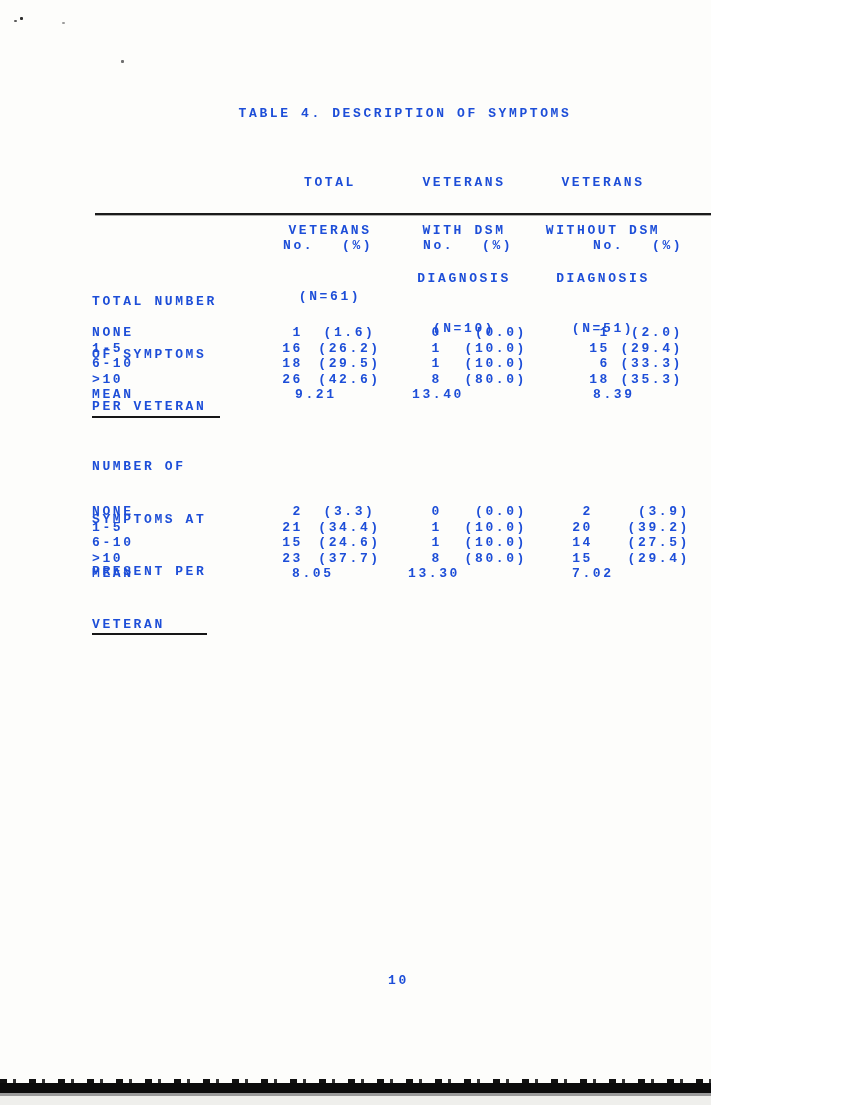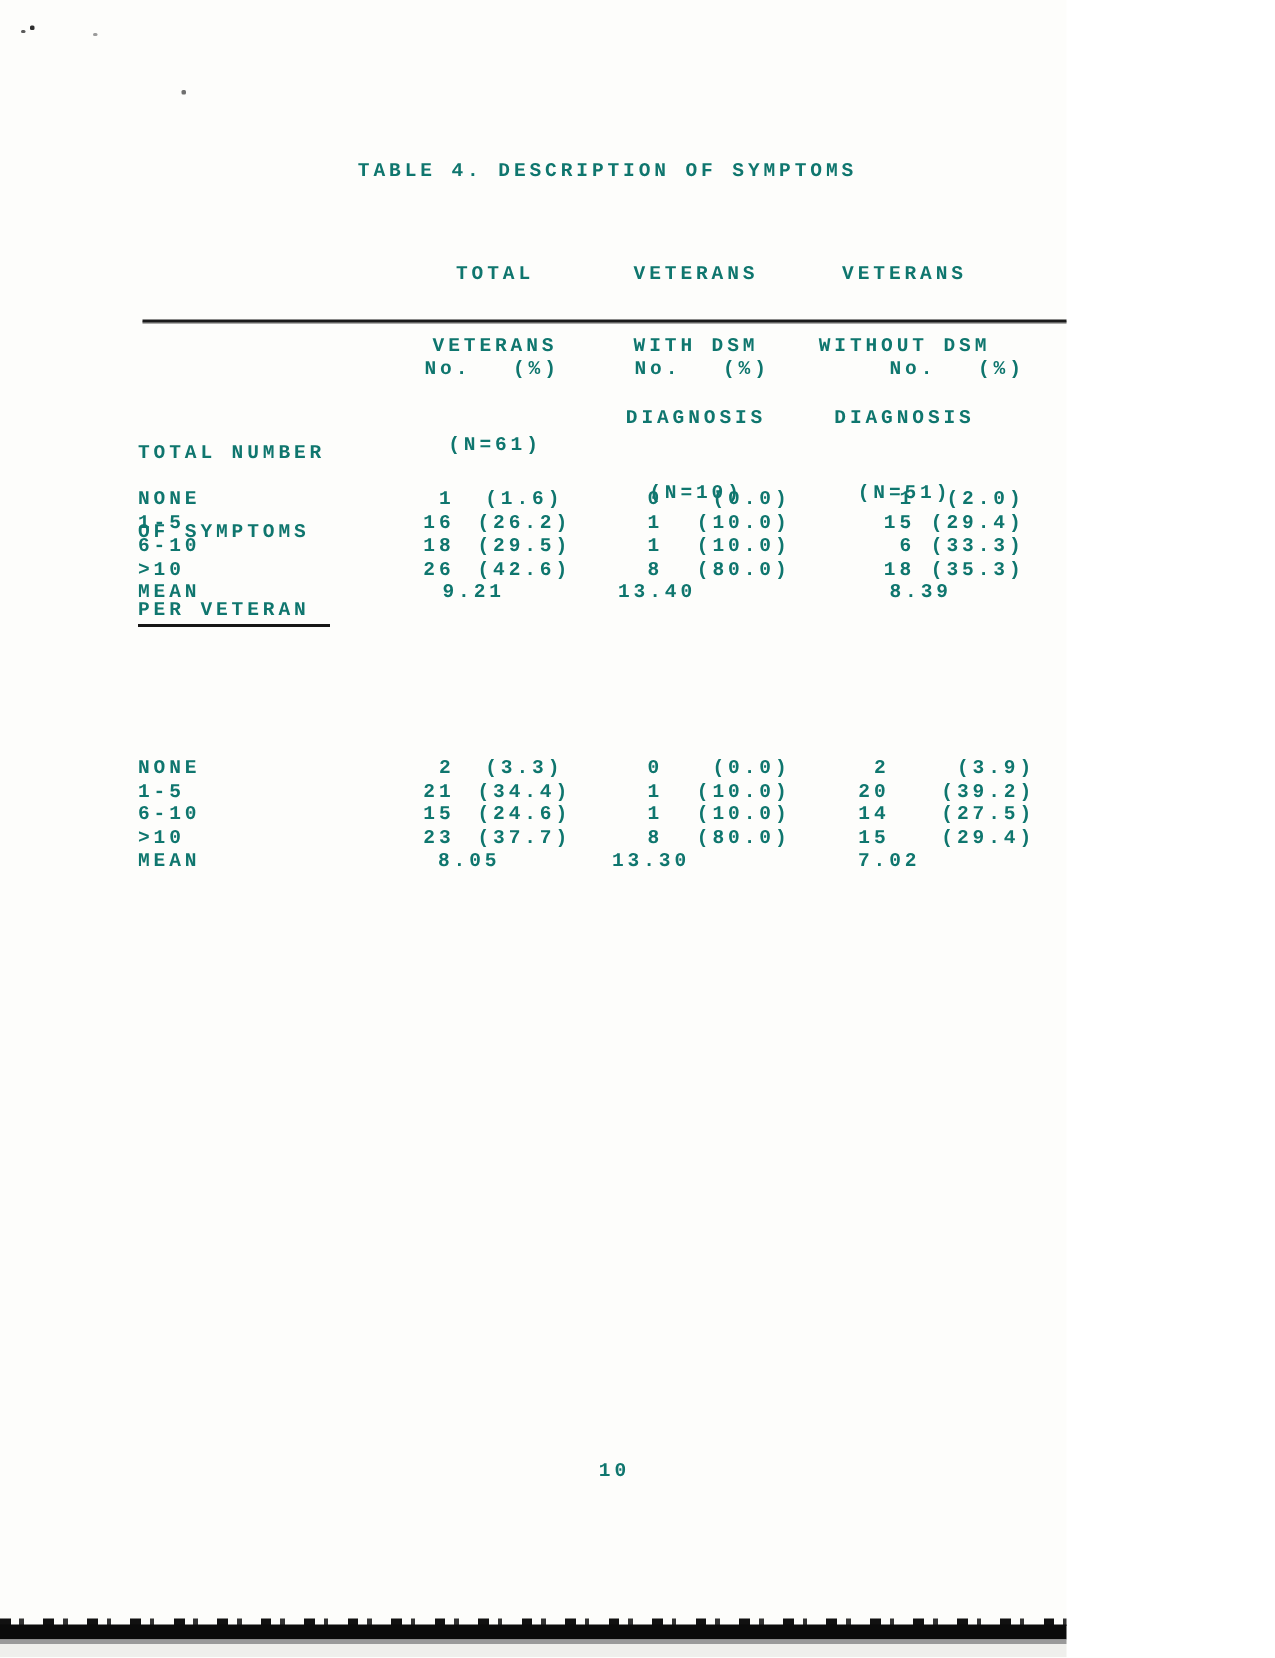--- a/index.html
+++ b/index.html
@@ -3,21 +3,21 @@
 <meta charset="utf-8">
 <style>
   html,body{margin:0;padding:0;background:#ffffff;}
   .page{
     position:relative;
     width:711px;height:1105px;
     background:#fdfdfb;
     overflow:hidden;
     font-family:"Liberation Mono","DejaVu Sans Mono",monospace;
     font-weight:bold;
-    color:#0f766e;
+    color:#1d4ed8;
     font-size:13px;
     letter-spacing:2.6px;
   }
   .abs{position:absolute;white-space:pre;line-height:15.5px;}
   .ctr{text-align:center;}
 
   
   .doc-title{left:150px;top:106px;width:510px;text-align:center;}
 
   
@@ -54,21 +54,21 @@
   .no2{left:392px;width:50px;text-align:right;}
   .pct2{left:452px;width:75px;text-align:right;}
   .no3{left:560px;width:50px;text-align:right;}
   .pct3{left:608px;width:75px;text-align:right;font-family:Liberation Mono, monospace;}
   .g2 .no3{left:543px;}
   .g2 .pct3{left:615px;}
   .m1{left:295px;} .m2{left:412px;} .m3{left:593px;}
   .g2 .m1{left:292px;} .g2 .m2{left:408px;} .g2 .m3{left:572px;}
 
   
-  .pageno{left:360px;top:973px;width:60px;text-align:right;}
+  .pageno{left:388px;top:973px;width:60px;text-align:left;}
 
   
   .bar-right{position:absolute;left:838px;top:0;width:12px;height:1105px;background:#0b0b0b;}
   .bar-right-edge{position:absolute;left:835px;top:0;width:2px;height:1105px;background:#c9c9c9;}
   .band-specks{position:absolute;left:0;top:1079px;width:850px;height:5px;
     background:repeating-linear-gradient(90deg,#111 0 7px,transparent 7px 13px,#333 13px 16px,transparent 16px 29px);}
   .band-black{position:absolute;left:0;top:1083px;width:850px;height:10px;background:#0b0b0b;}
   .band-gray{position:absolute;left:0;top:1093px;width:850px;height:3px;background:#9a9a9a;}
   .band-foot{position:absolute;left:0;top:1096px;width:850px;height:9px;background:#efefec;}
   .speck{position:absolute;border-radius:1px;}
@@ -158,20 +158,26 @@
     <span class="cell no3">18</span>
     <span class="cell pct3">(35.3)</span>
   </div>
   <div class="trow g1" style="top:387px">
     <span class="cell lbl">MEAN</span>
     <span class="cell m1">9.21</span>
     <span class="cell m2">13.40</span>
     <span class="cell m3">8.39</span>
   </div>
 
+  <div class="abs grouplabel g2label">
+    <div>NUMBER OF</div>
+    <div>SYMPTOMS AT</div>
+    <div>PRESENT PER</div>
+    <div><span class="ul ul-g2">VETERAN</span></div>
+  </div>
 
   <div class="trow g2" style="top:504px">
     <span class="cell lbl">NONE</span>
     <span class="cell no1">2</span>
     <span class="cell pct1">(3.3)</span>
     <span class="cell no2">0</span>
     <span class="cell pct2">(0.0)</span>
     <span class="cell no3">2</span>
     <span class="cell pct3">(3.9)</span>
   </div>

